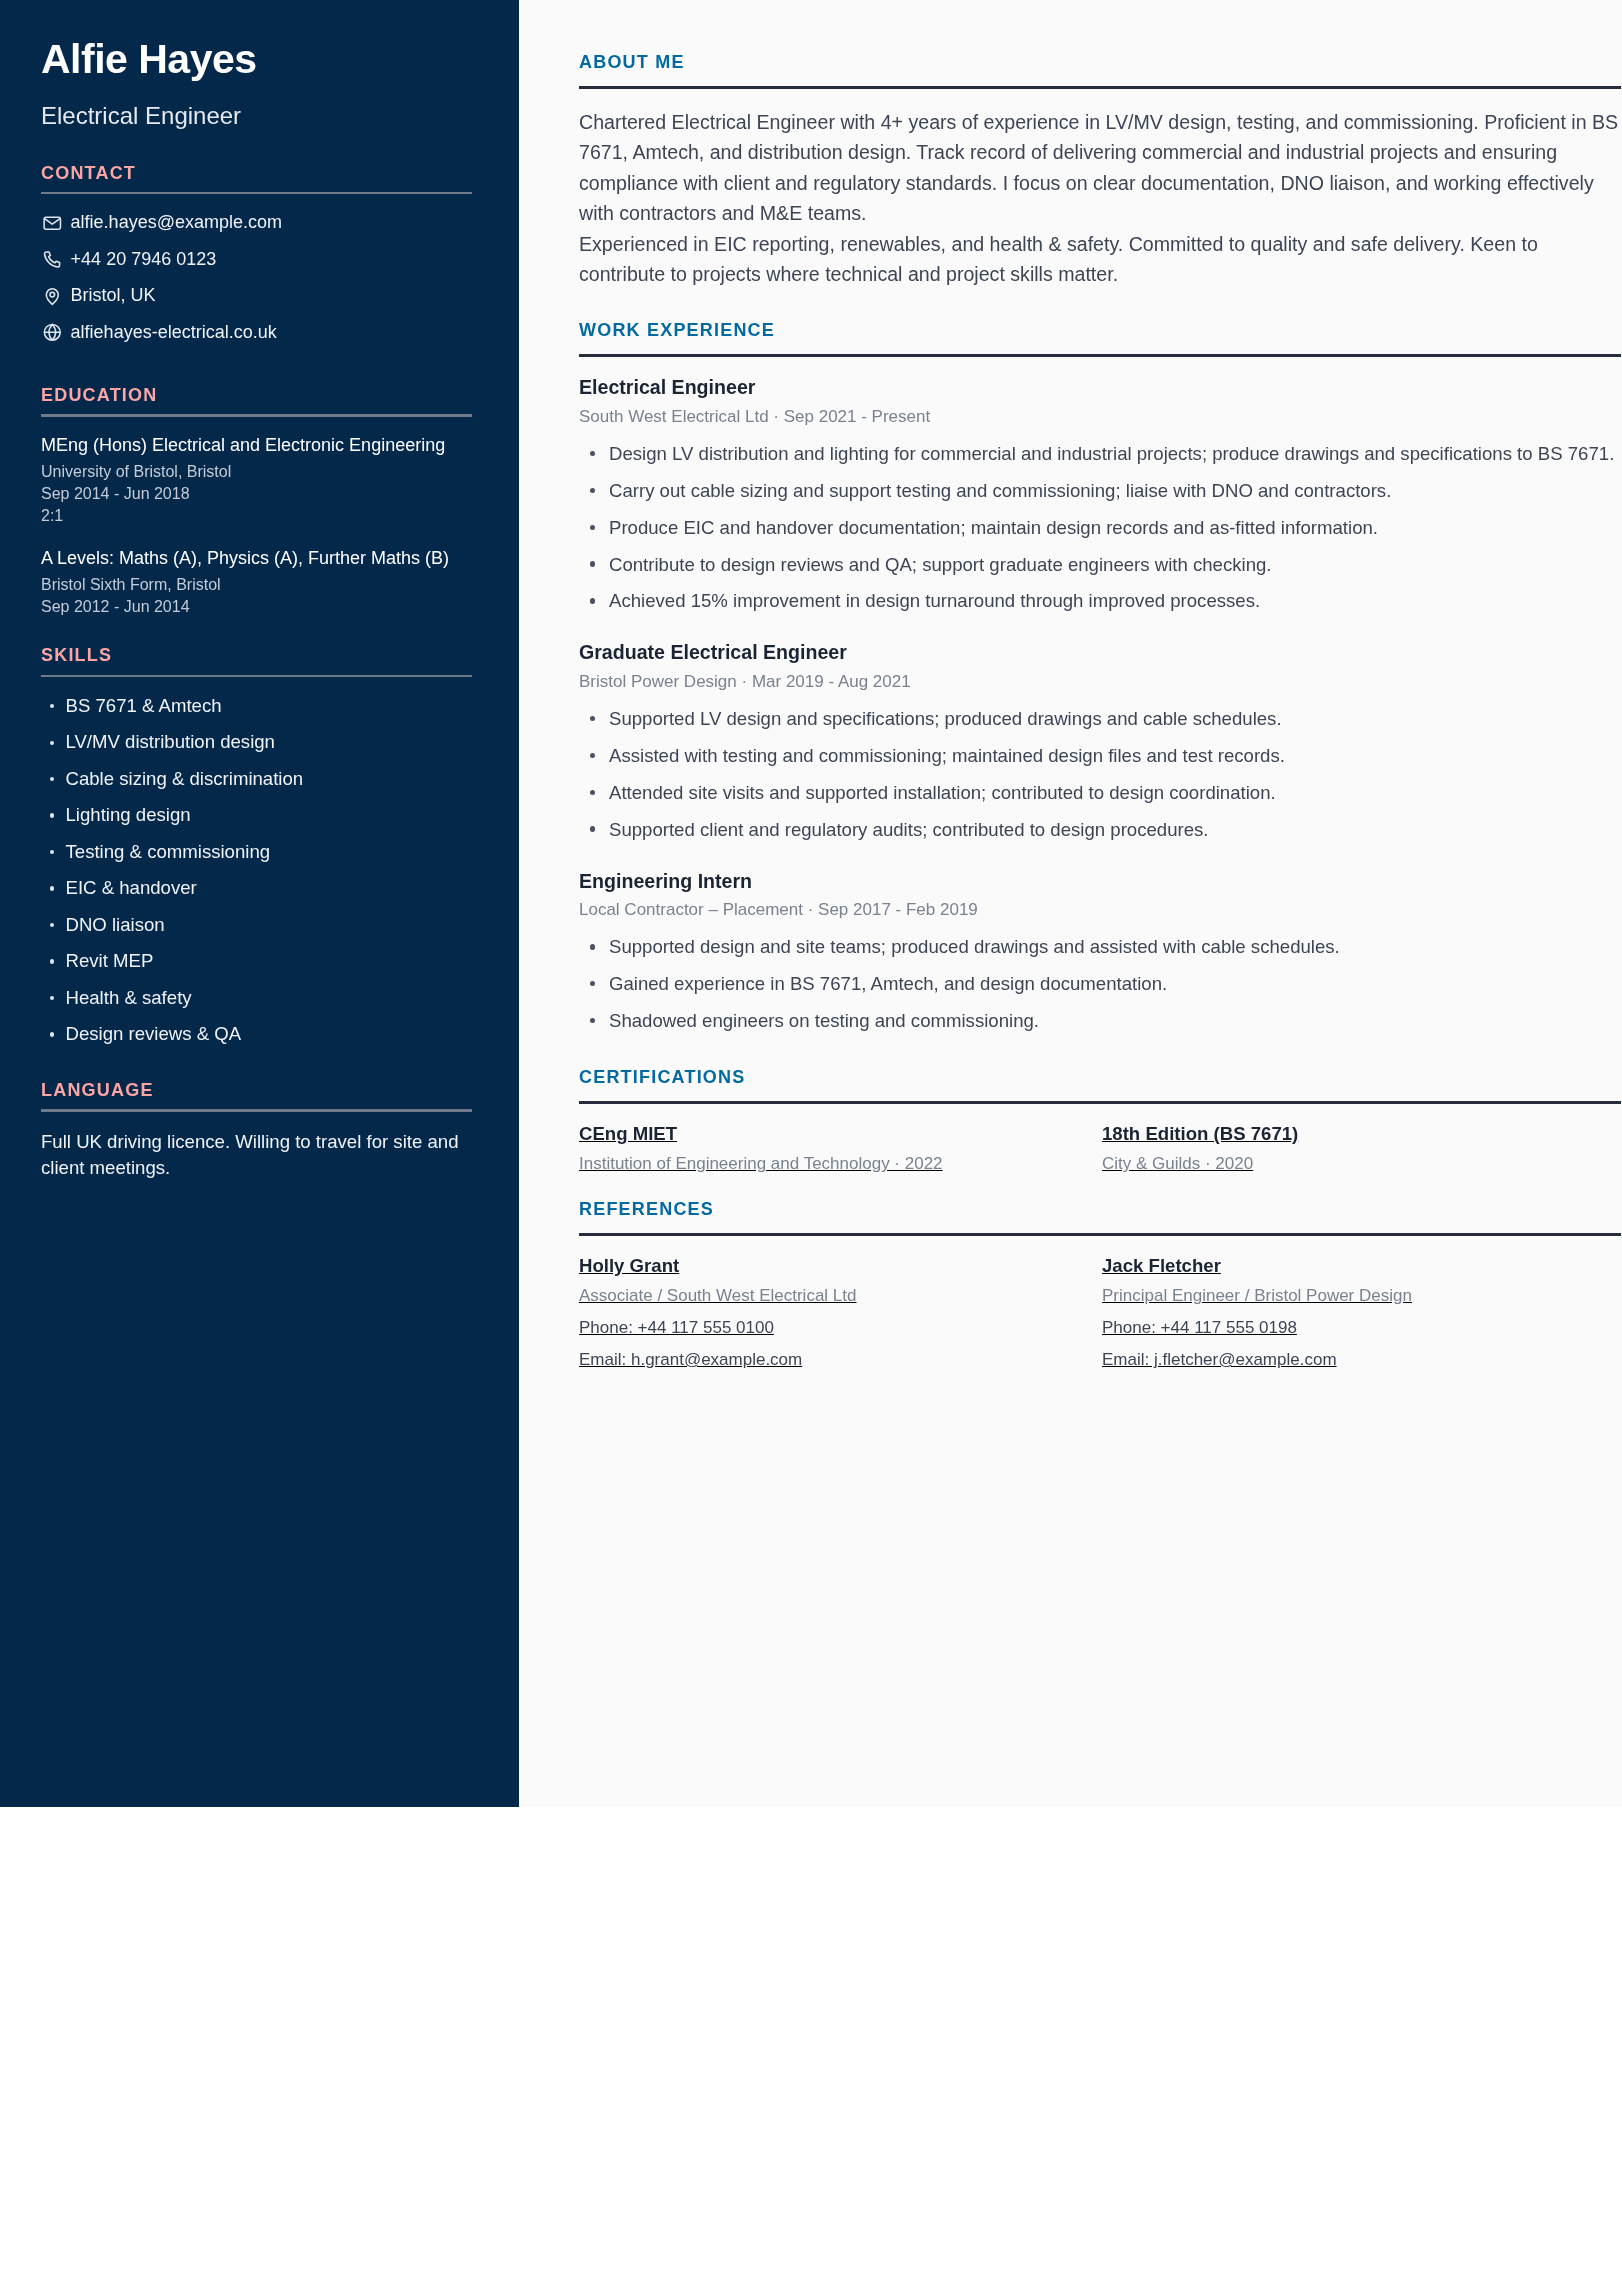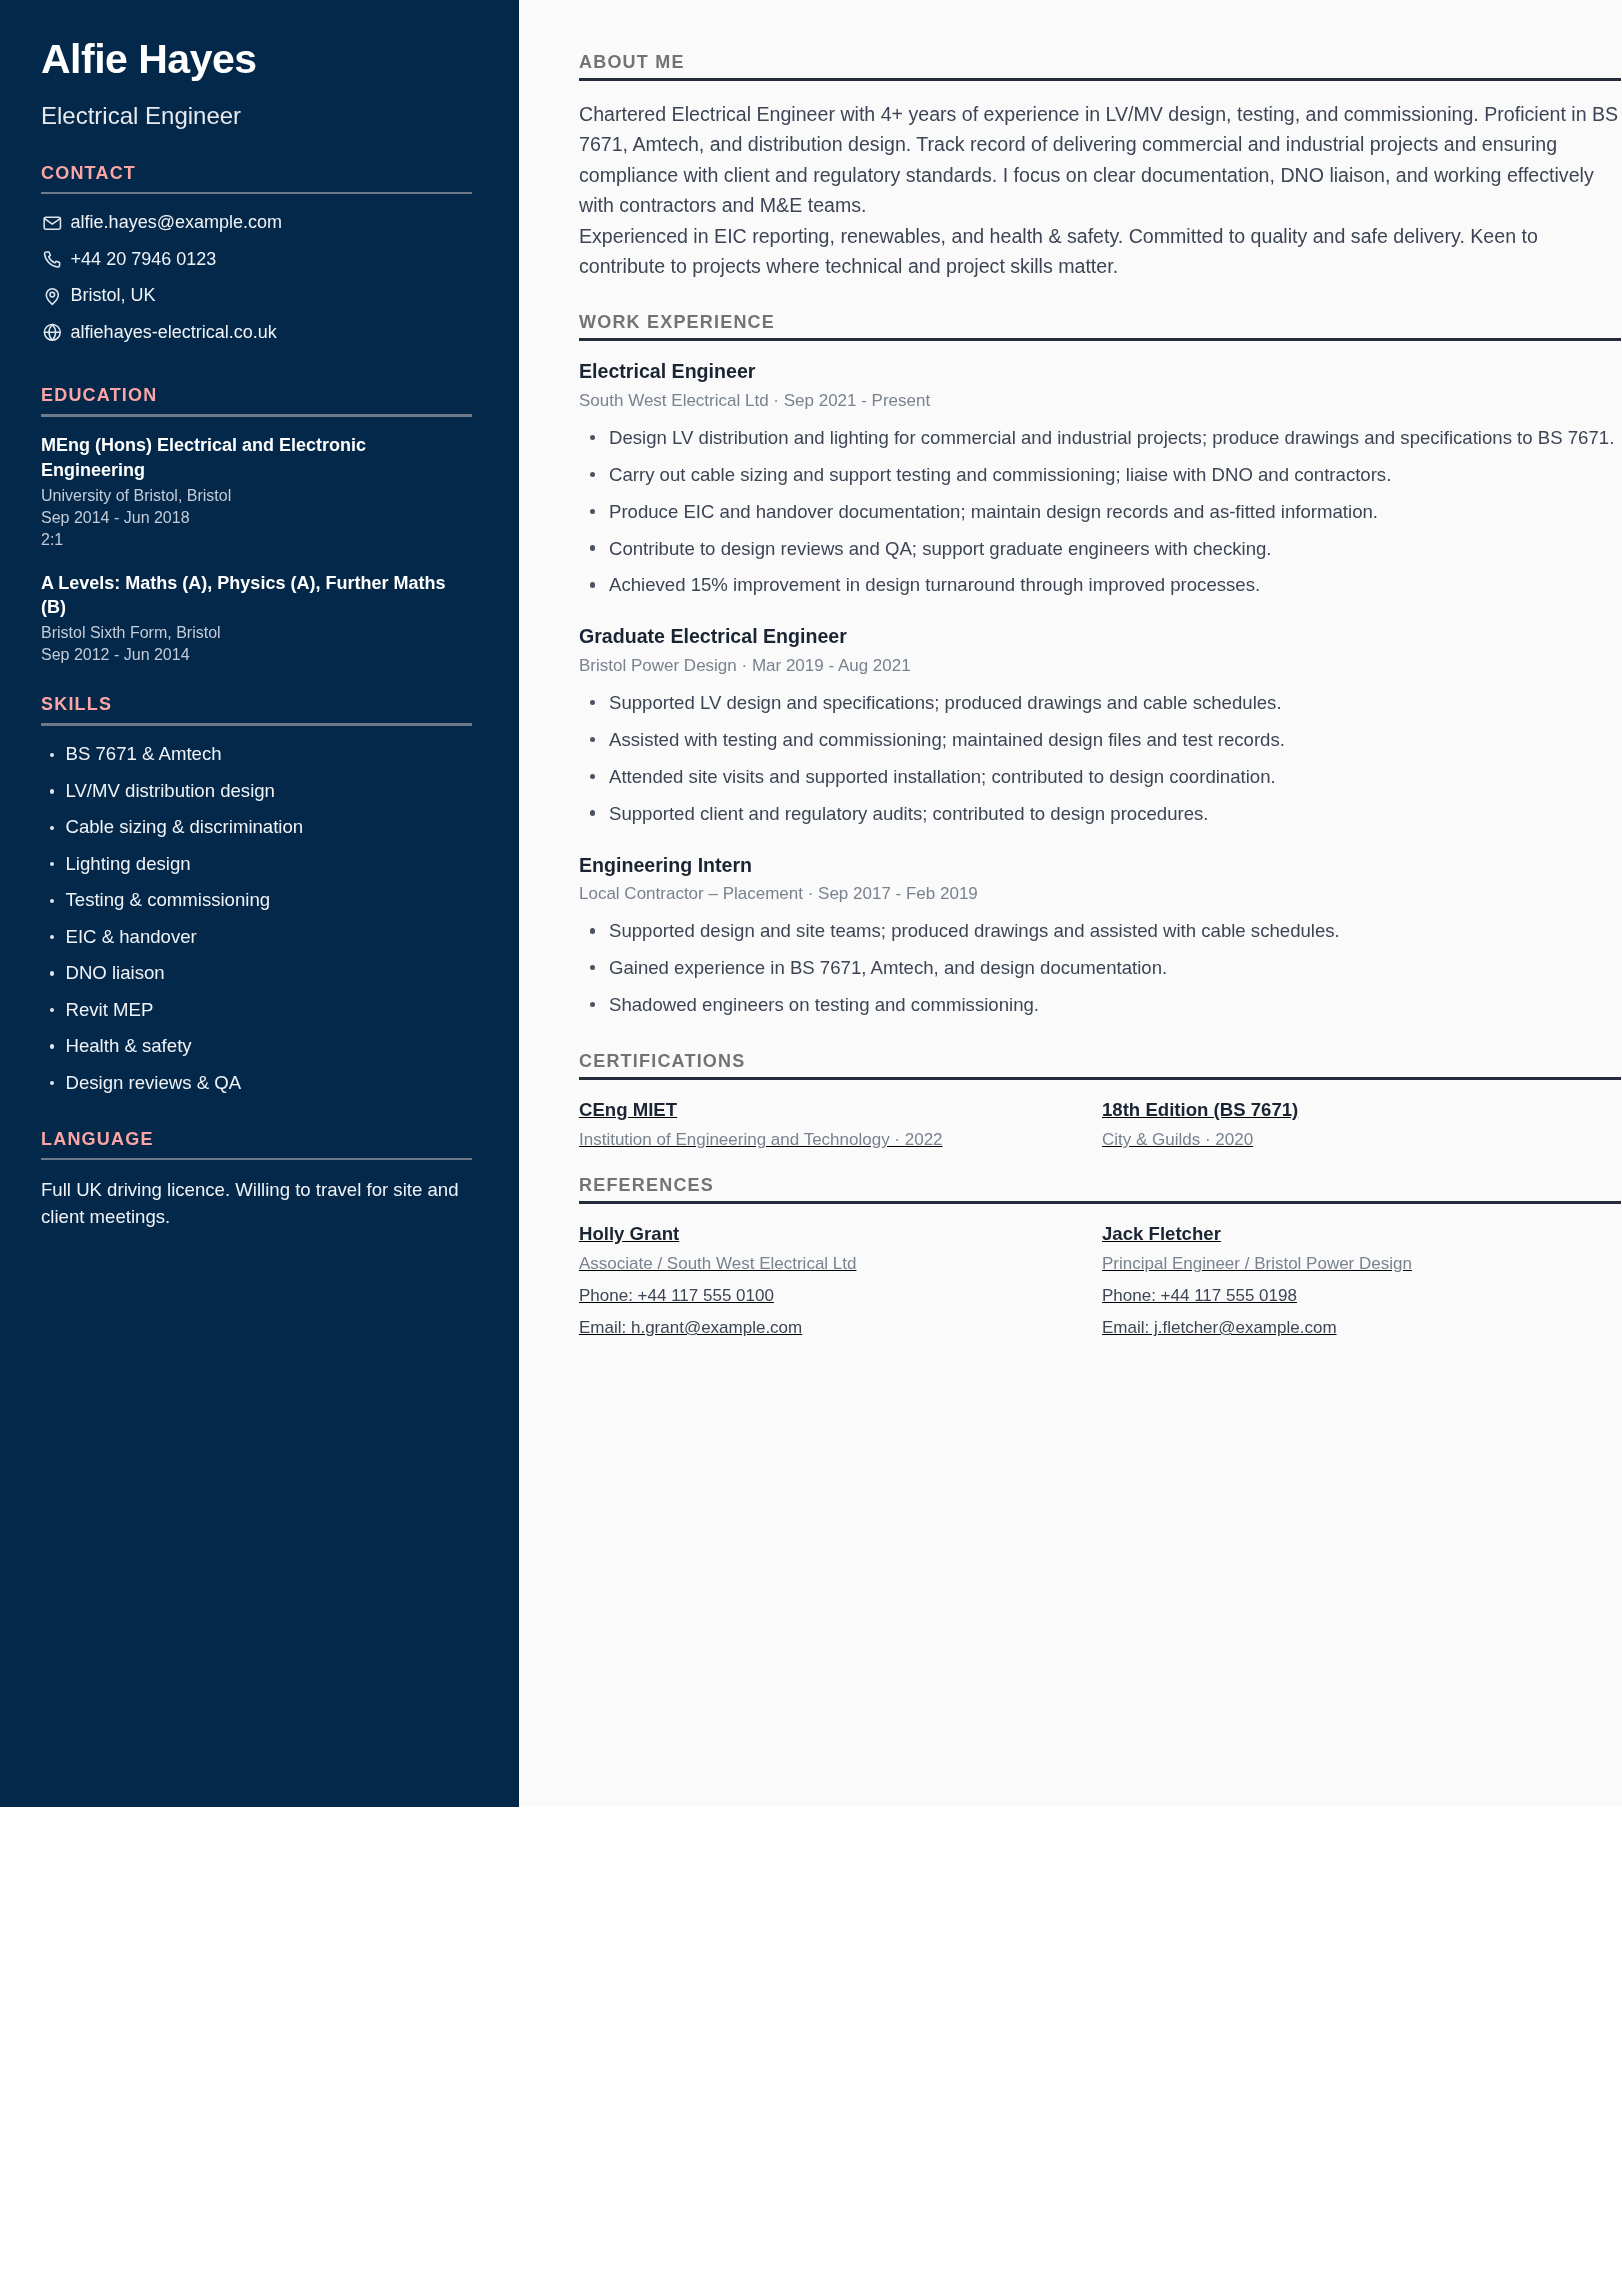--- a/index.html
+++ b/index.html
@@ -87,21 +87,21 @@
     align-items: center;
     justify-content: center;
   }
   .contact-item .ico svg { width: 20.6px; height: 20.6px; display: block; }
 
   .edu-block { margin-bottom: 19.6px; }
   .edu-block:last-child { margin-bottom: 0; }
 
   .edu-degree {
     font-size: 18px;
-    font-weight: bold;
+    font-weight: normal;
     color: #ffffff;
     line-height: 1.35;
     margin-bottom: 2.9px;
   }
   .edu-line {
     font-size: 16px;
     color: #c3ccd8;
     line-height: 1.38;
   }
 
@@ -138,22 +138,22 @@
   .main {
     flex: 1 1 auto;
     background: #fafafa;
     padding: 52px 60px 0 60px;
   }
 
   .main-head {
     font-size: 18px;
     font-weight: bold;
     letter-spacing: 1.2px;
-    color: #737373;
-    padding-bottom: 5px;
+    color: #0369a1;
+    padding-bottom: 13px;
   }
 
   .main-rule {
     height: 2.5px;
     background: #252d3c;
     width: 100%;
     margin-bottom: 18.6px;
   }
 
   .about-p {

